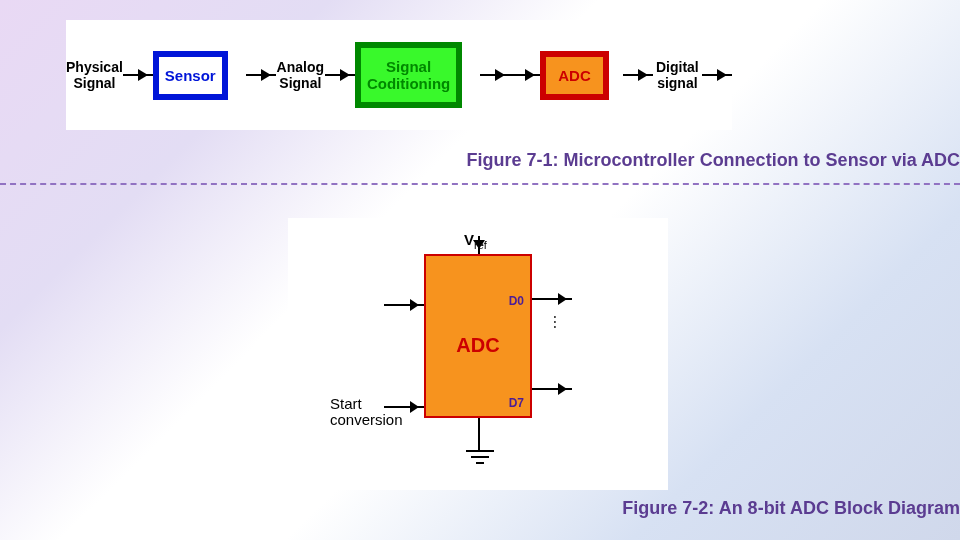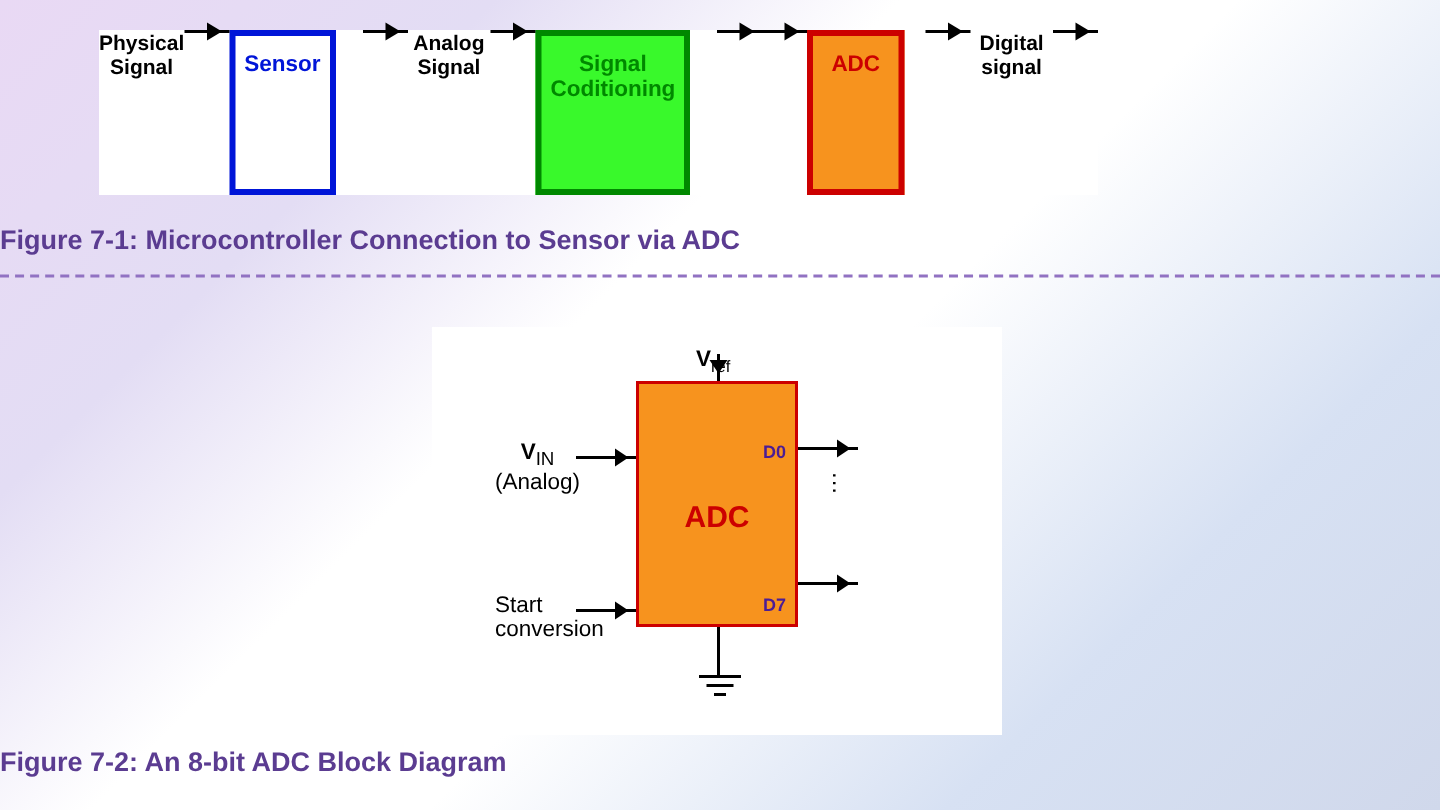--- a/index.html
+++ b/index.html
@@ -1,27 +1,27 @@
 <!DOCTYPE html>
 <html><head>
 <meta charset="utf-8">
 <style>
   *{box-sizing:border-box;margin:0;padding:0}
   body{width:960px;height:540px;font-family:Arial,Helvetica,sans-serif;
     background:linear-gradient(135deg,#e9d9f4 0%,#e3ddf4 22%,#ffffff 40%,#ffffff 55%,#d7e1f3 78%,#d0d8eb 100%);
     position:relative;overflow:hidden}
   .divider{position:absolute;left:0;right:0;top:183px;border-top:2px dashed #9172c2;}
-  .caption{position:absolute;width:100%;text-align:left;font-weight:bold;font-size:18px;color:#5b3c91}
+  .caption{position:absolute;width:100%;text-align:right;font-weight:bold;font-size:18px;color:#5b3c91}
   #cap1{top:150px}
   #cap2{top:498px}
 
   
-  .flow{position:absolute;left:66px;top:20px;width:666px;height:110px;background:#fff;display:flex;}
+  .flow{position:absolute;left:66px;top:20px;width:666px;height:110px;background:#fff;display:flex;align-items:center}
   .flbl{width:72px;text-align:center;font-size:14px;line-height:16px;font-weight:bold;color:#000}
-  .box{border:4px solid #404040;padding:10px 6px;text-align:center;font-weight:bold;font-size:15px}
+  .box{border:6px solid #404040;padding:10px 6px;text-align:center;font-weight:bold;font-size:15px}
   .box.sensor{color:#0015d8;border-color:#0015d8}
   .box.sc{color:#008800;background:#39f92b;border-color:#008800}
   .box.adc{color:#c00;background:#f7931e;border-color:#c00}
   .arrow{min-width:30px;height:2px;background:#000;position:relative}
   .arrow:after{content:"";position:absolute;right:-1px;top:-5px;border:6px solid transparent;border-left:10px solid #000}
 
   
   .fig2{position:absolute;left:288px;top:218px;width:380px;height:272px;background:#fff}
   .adcbox{position:absolute;left:136px;top:36px;width:108px;height:164px;background:#f7931e;border:2px solid #c00;color:#c00;font-weight:bold;font-size:20px;display:flex;align-items:center;justify-content:center}
   .adcbox .main{position:absolute;top:78px}
@@ -61,21 +61,20 @@
   <div class="arrow" style="width:26px"></div>
 </div>
 <div id="cap1" class="caption">Figure 7‑1: Microcontroller Connection to Sensor via ADC</div>
 
 <div class="divider"></div>
 
 <div class="fig2">
   <div class="vref"><b>V</b><sub>ref</sub></div>
   <div class="line arrD" style="left:190px;top:18px;width:2px;height:18px"></div>
 
-  <div class="vin"><b>V</b><sub>IN</sub><br><span>(Analog)</span></div>
   <div class="line arrR" style="left:96px;top:86px;width:40px;height:2px"></div>
 
   <div class="start">Start<br>conversion</div>
   <div class="line arrR" style="left:96px;top:188px;width:40px;height:2px"></div>
 
   <div class="adcbox">
     <span class="main">ADC</span>
     <span class="pin pD0">D0</span>
     <span class="pin pD7">D7</span>
   </div>

